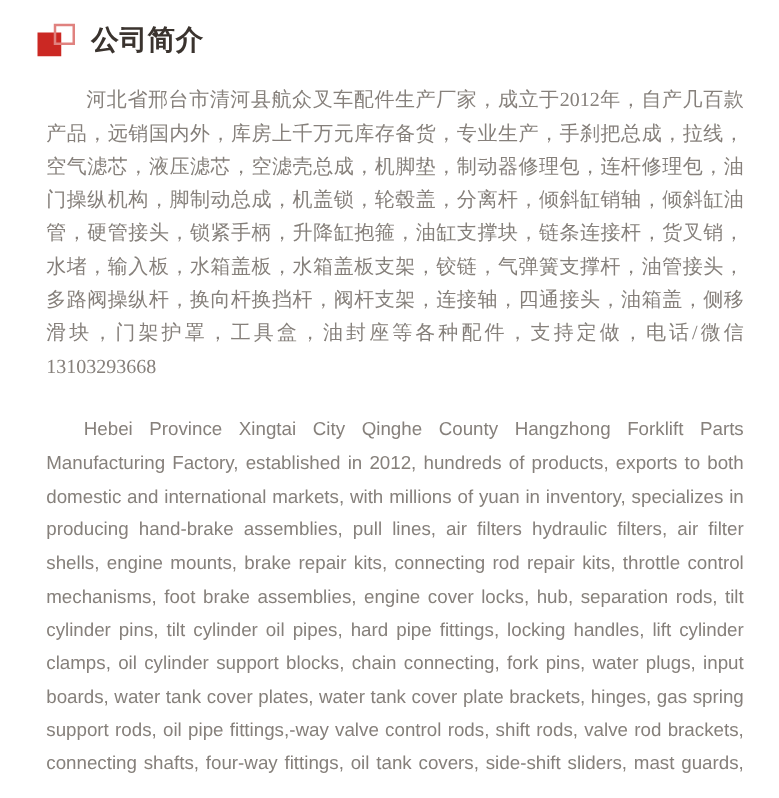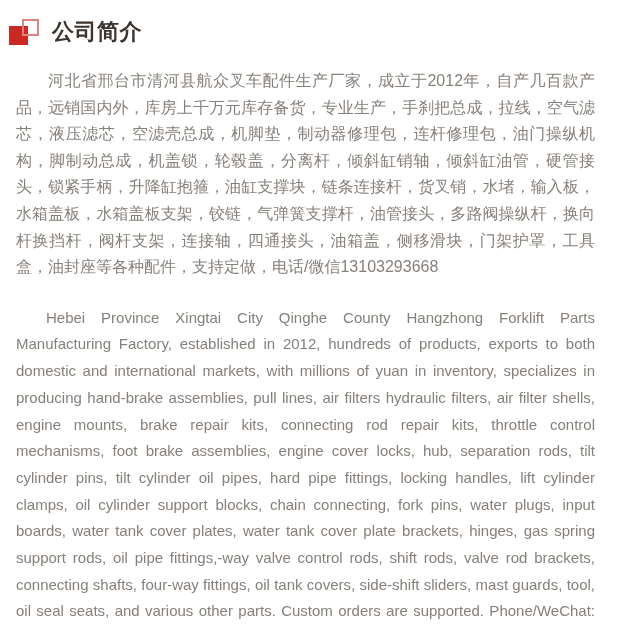--- a/index.html
+++ b/index.html
@@ -10,21 +10,21 @@
   body {
     width: 623px;
     height: 638px;
     font-family: "Liberation Sans", sans-serif;
     -webkit-font-smoothing: antialiased;
   }
   .page {
     box-sizing: border-box;
     width: 623px;
     height: 629px;
-    padding: 12px 28px 0 16px;
+    padding: 12px 28px 0 37px;
     overflow: hidden;
     background: #ffffff;
   }
   .header {
     display: flex;
     align-items: center;
     height: 40px;
     margin-left: -7px;
   }
   .logo-mark {
@@ -73,20 +73,21 @@
   .para {
     margin: 0;
     color: #86807b;
     text-align: justify;
   }
   .para.zh {
     margin-top: 16px;
     font-size: 16px;
     line-height: 26.6px;
     text-indent: 2em;
+    font-family: Liberation Serif, serif;
   }
   .para.en {
     margin-top: 24px;
     font-size: 15px;
     line-height: 26.7px;
     text-indent: 2em;
   }
 </style>
 </head>
 <body>

